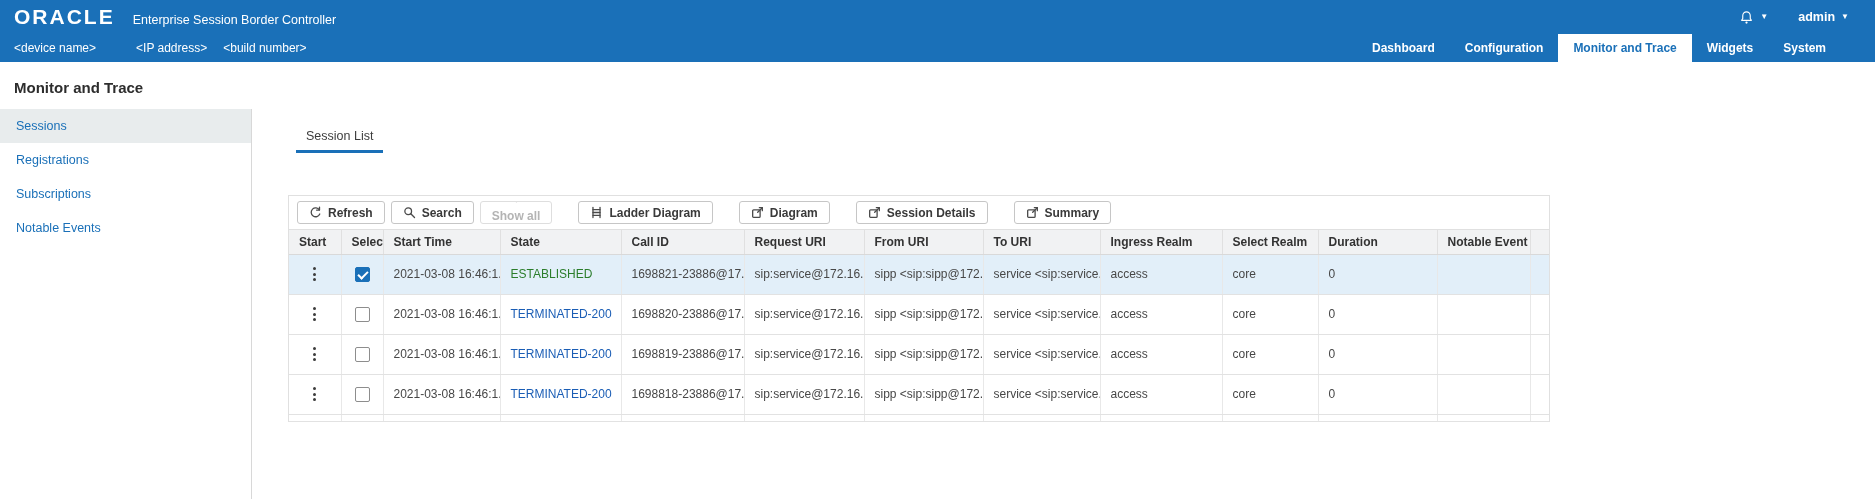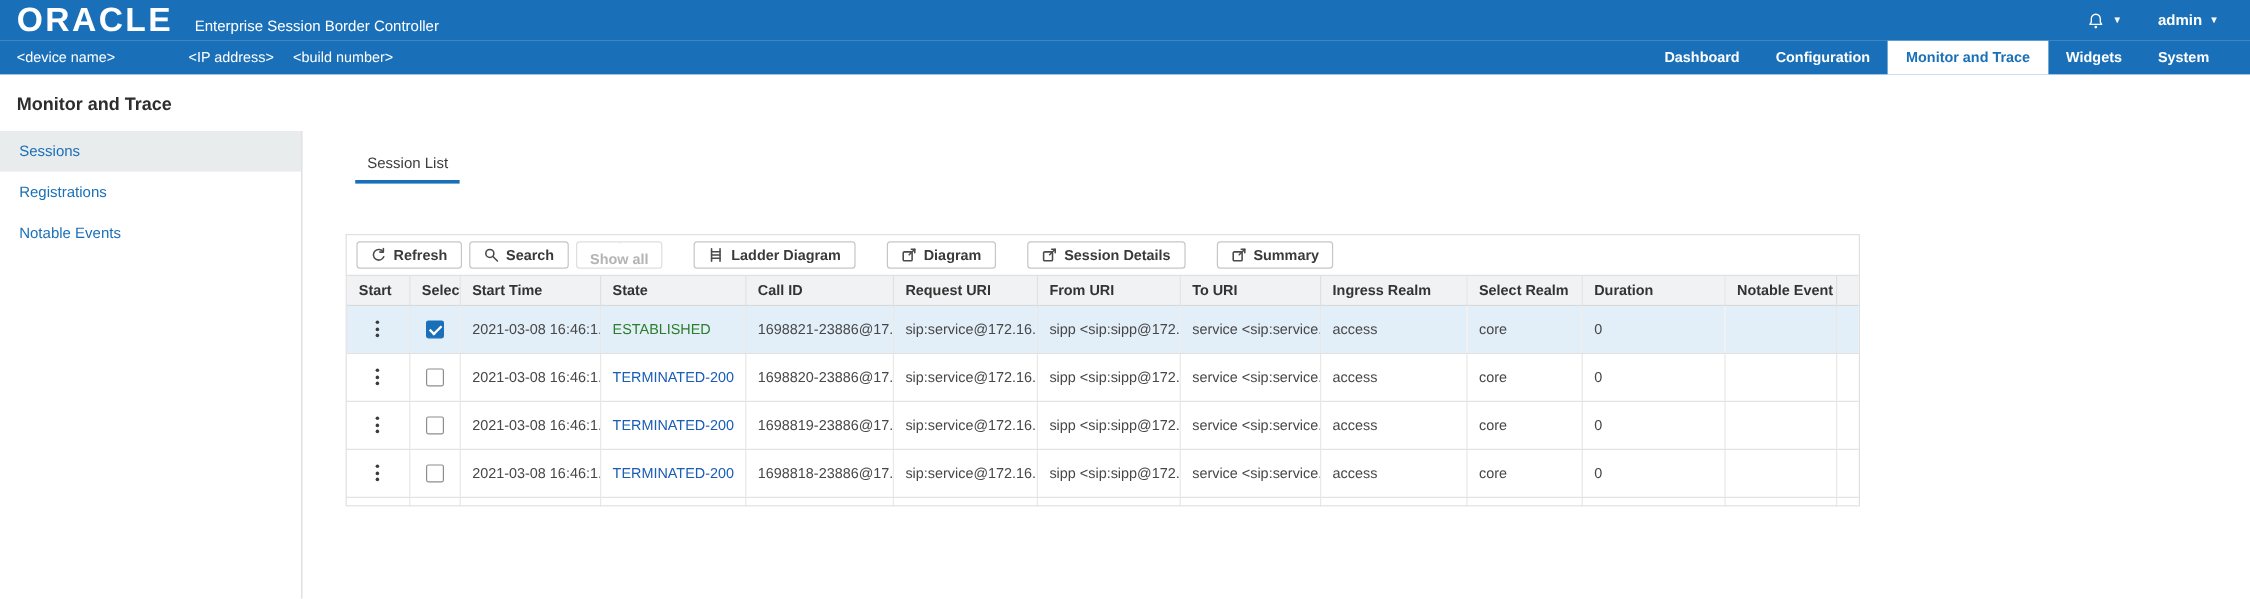--- a/index.html
+++ b/index.html
@@ -11,36 +11,36 @@
   }
   .app { width:1875px; height:499px; display:flex; flex-direction:column; }
 
   
   .topbar {
     height:34px; flex:0 0 34px; background:var(--header-bg,#1a70b8);
     display:flex; align-items:center; justify-content:space-between;
     padding:0 26px 0 14px; color:#fff;
   }
   .brand { display:flex; align-items:baseline; gap:18px; }
-  .logo { font-size:28px; font-weight:700; letter-spacing:2px; }
+  .logo { font-size:21px; font-weight:700; letter-spacing:2px; }
   .product { font-size:12.5px; }
   .top-right { display:flex; align-items:center; gap:30px; }
   .bell-wrap, .user-wrap { display:flex; align-items:center; gap:6px; cursor:pointer; }
   .user-wrap { font-size:12.5px; font-weight:700; }
   .caret { font-size:8px; line-height:1; }
 
   .navbar {
     height:28px; flex:0 0 28px; background:var(--header-bg,#1a70b8);
     display:flex; align-items:stretch; justify-content:space-between;
     padding-left:14px; color:#fff;
   }
   .device-info { display:flex; align-items:center; font-size:12px; }
-  .device-info .dev { margin-right:61px; }
+  .device-info .dev { margin-right:40px; }
   .device-info .ip { margin-right:16px; }
-  .tabs { display:flex; align-items:stretch; padding-right:19px; }
+  .tabs { display:flex; align-items:stretch; padding-right:34px; }
   .nav-tab {
     display:flex; align-items:center; padding:0 15px;
     font-size:12px; font-weight:700; color:#fff; cursor:pointer; white-space:nowrap;
   }
   .nav-tab.active { background:#fff; color:var(--accent,#1a70b8); }
 
   
   .page-title { font-size:15px; font-weight:700; color:#2d2d2d; padding:17px 16px 13px 14px; }
   .content { flex:1; display:flex; overflow:hidden; }
 
@@ -149,20 +149,21 @@
     </div>
   </header>
 
   <div class="page-title">Monitor and Trace</div>
 
   <div class="content">
 
     <aside class="sidebar">
       <div class="side-item active">Sessions</div>
       <div class="side-item">Registrations</div>
+      <div class="side-item">Subscriptions</div>
       <div class="side-item">Notable Events</div>
     </aside>
 
     <main class="main">
       <div class="panel-tabs">
         <div class="panel-tab">Session List</div>
       </div>
 
       <section class="panel">
 

